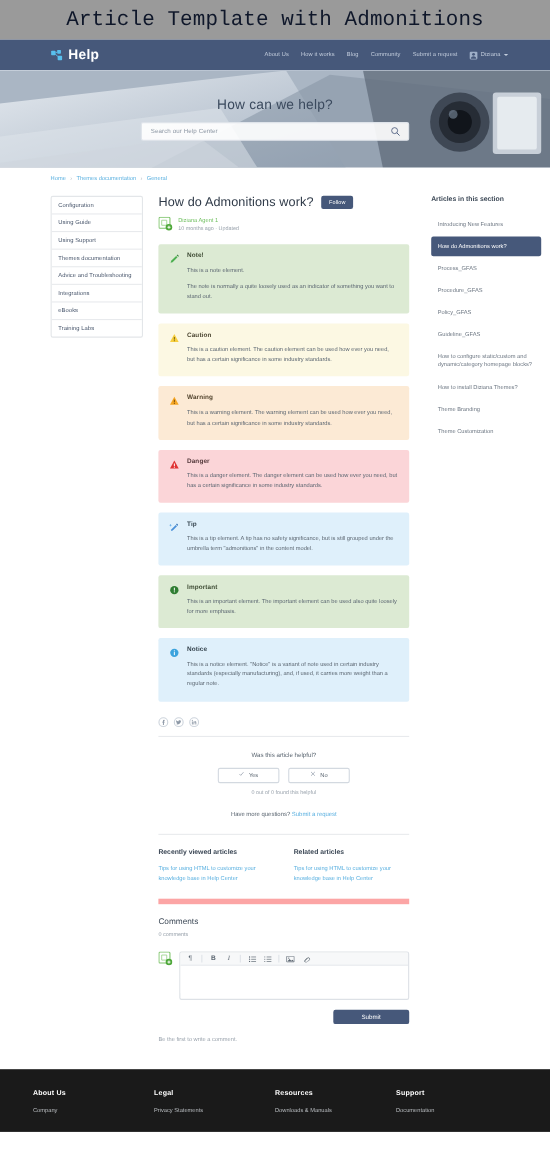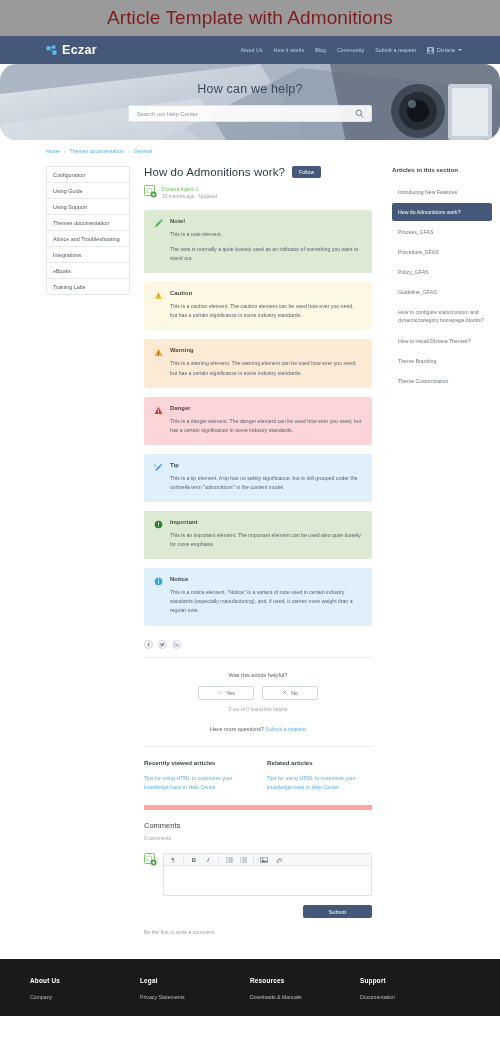--- a/index.html
+++ b/index.html
@@ -14,22 +14,23 @@
   
   .banner {
     height: 36px;
     background: #9a9a9a;
     display: flex;
     align-items: center;
     justify-content: center;
   }
   .banner-title {
     font-size: 19px;
-    color: #7f1d1d;
+    color: #0f172a;
     letter-spacing: .1px;
+    font-family: Liberation Mono, monospace;
   }
 
   
   .topnav {
     height: 28px;
     background: #46587a;
     display: flex;
     align-items: center;
     padding: 0 38px 0 46px;
   }
@@ -55,27 +56,26 @@
     display:flex; align-items:center; justify-content:center;
   }
   .nav-avatar svg{display:block}
   .caret-down {
     width: 0; height: 0; border-left: 2.2px solid transparent;
     border-right: 2.2px solid transparent; border-top: 2.6px solid #c3cddd;
   }
 
   
   .hero {
-    height: 76px;
+    height: 88px;
     position: relative;
     overflow: hidden;
     background:
       linear-gradient(115deg, rgba(225,232,240,.55) 0%, rgba(170,185,205,.25) 45%, rgba(90,105,125,.35) 100%),
       linear-gradient(180deg, #c6d0dc 0%, #aab7c7 40%, #8c98a8 100%);
-    border-radius: 17px;
   }
   .hero-strokes { position:absolute; inset:0; }
   .hero-inner {
     position: relative; z-index: 3;
     height: 100%;
     display: flex; flex-direction: column; align-items: center; justify-content: center;
     gap: 9px;
   }
   .hero-title {
     font-size: 12.5px; color: #3b4a5e; letter-spacing: .2px;
@@ -280,21 +280,21 @@
   <div class="topnav">
     <div class="brand">
       <span class="brand-mark">
         <svg width="11" height="11" viewBox="0 0 11 11">
           <rect x="0.5" y="1.2" width="4" height="4" rx="0.7" fill="#58c0ee"></rect>
           <rect x="6" y="0.4" width="3.4" height="3.4" rx="0.6" fill="#58c0ee"></rect>
           <rect x="6.4" y="5.6" width="4.1" height="4.1" rx="0.7" fill="#58c0ee"></rect>
           <path d="M4.3 3.2 L6.2 2.1 M4.4 4.2 L6.6 6.4" stroke="#58c0ee" stroke-width="0.9"></path>
         </svg>
       </span>
-      <span class="brand-name">Eczar</span>
+      <span class="brand-name">Help</span>
     </div>
     <div class="nav-links">
       <a class="nav-link" href="#">About Us</a>
       <a class="nav-link" href="#">How it works</a>
       <a class="nav-link" href="#">Blog</a>
       <a class="nav-link" href="#">Community</a>
       <a class="nav-link" href="#">Submit a request</a>
       <div class="nav-user">
         <span class="nav-avatar">
           <svg width="7" height="7" viewBox="0 0 7 7">

